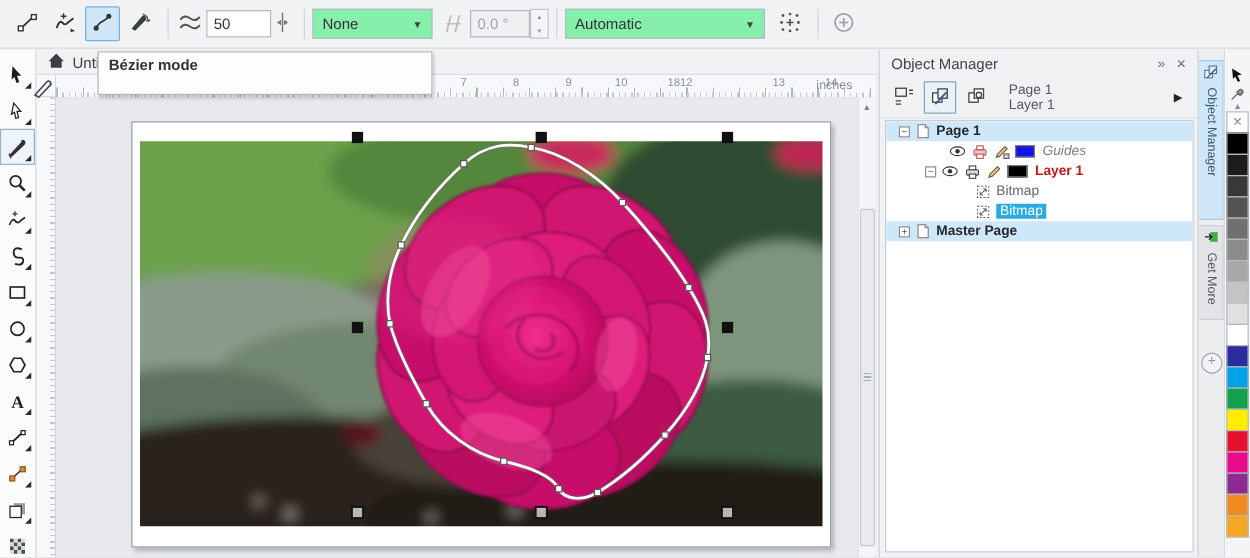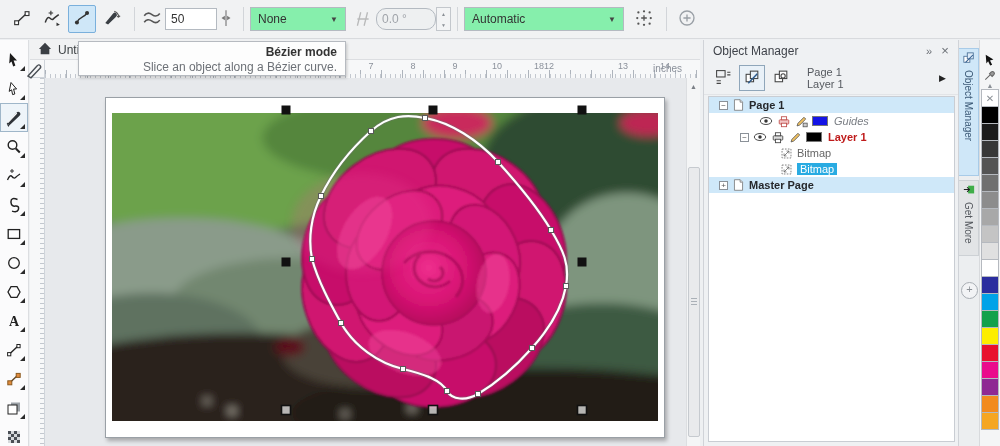--- a/index.html
+++ b/index.html
@@ -62,21 +62,21 @@
   
   .vscroll{position:absolute;left:686px;top:78px;width:14px;height:368px;background:#f4f5f6;border-left:1px solid #dcdee1;box-sizing:border-box;}
   .vs-up{position:absolute;left:0;top:1px;width:13px;height:15px;display:flex;align-items:center;justify-content:center;
          font-size:7px;color:#7a7f86;}
   .vs-thumb{position:absolute;left:1px;top:89px;width:10px;height:268px;background:#e9eaec;border:1px solid #c6cacf;border-radius:2px;}
   .vs-thumb::after{content:"";position:absolute;left:2px;right:2px;top:50%;height:7px;margin-top:-4px;
         background:repeating-linear-gradient(180deg,#aab0b7 0 1px,transparent 1px 3px);}
 
   
   .tooltip{position:absolute;left:78px;top:41px;width:268px;height:35px;background:#fdfdfd;border:1px solid #b6bac0;
-           box-shadow:1px 2px 3px rgba(0,0,0,.2);padding:3px 8px;box-sizing:border-box;z-index:50;text-align:right;}
+           box-shadow:1px 2px 3px rgba(0,0,0,.2);padding:3px 8px;box-sizing:border-box;z-index:50;}
   .tooltip .tt-title{font-weight:bold;color:#333;font-size:12px;}
   .tooltip .tt-desc{color:#6d7177;font-size:12px;margin-top:1px;}
 
   
   .cursor{position:absolute;left:25px;top:60px;width:20px;height:20px;z-index:60;}
 
   
   .panel{position:absolute;left:703px;top:40px;width:255px;height:406px;background:#eff1f3;border-left:1px solid #d0d3d8;box-sizing:border-box;}
   .panel-header{height:21px;display:flex;align-items:center;padding:0 6px 0 9px;}
   .panel-title{color:#3f434a;font-size:12px;}
@@ -180,21 +180,21 @@
     <div class="pb-sep"></div>
     <div class="pb-drop" style="width:96px;">
       <span>None</span>
       <span class="arrow">▼</span>
     </div>
     <div class="pb-icon faded" style="margin-left:6px;">
       <svg width="18" height="18" viewBox="0 0 16 16">
           <path d="M3 14 L6 2 M9 14 L12 2 M3 8 h10" stroke="#777" fill="none" stroke-width="1.2"></path>
         </svg>
     </div>
-    <div class="pb-field disabled" style="width:60px;border-radius:10px;">
+    <div class="pb-field disabled" style="width:48px;">
       <span>0.0 °</span>
     </div>
     <div class="spinner">
         <span>▲</span>
         <span>▼</span>
       </div>
     <div class="pb-sep"></div>
     <div class="pb-drop" style="width:160px;">
       <span>Automatic</span>
       <span class="arrow">▼</span>
@@ -485,21 +485,20 @@
     </svg>
   </div>
 
   <div class="vscroll">
     <div class="vs-up">▲</div>
     <div class="vs-thumb"></div>
   </div>
 
   <div class="tooltip">
     <div class="tt-title">Bézier mode</div>
-    <div class="tt-desc">Slice an object along a Bézier curve.</div>
   </div>
 
   <div class="cursor">
     <svg width="20" height="20" viewBox="0 0 20 20">
         <path d="M3 16 L12 6 q1.8-2 3.2-.4 q1.3 1.6-.6 3.2 L6 17.8 Z" fill="none" stroke="#4a4f55" stroke-width="1.4"></path>
       </svg>
   </div>
 
   <div class="panel">
     <div class="panel-header">

